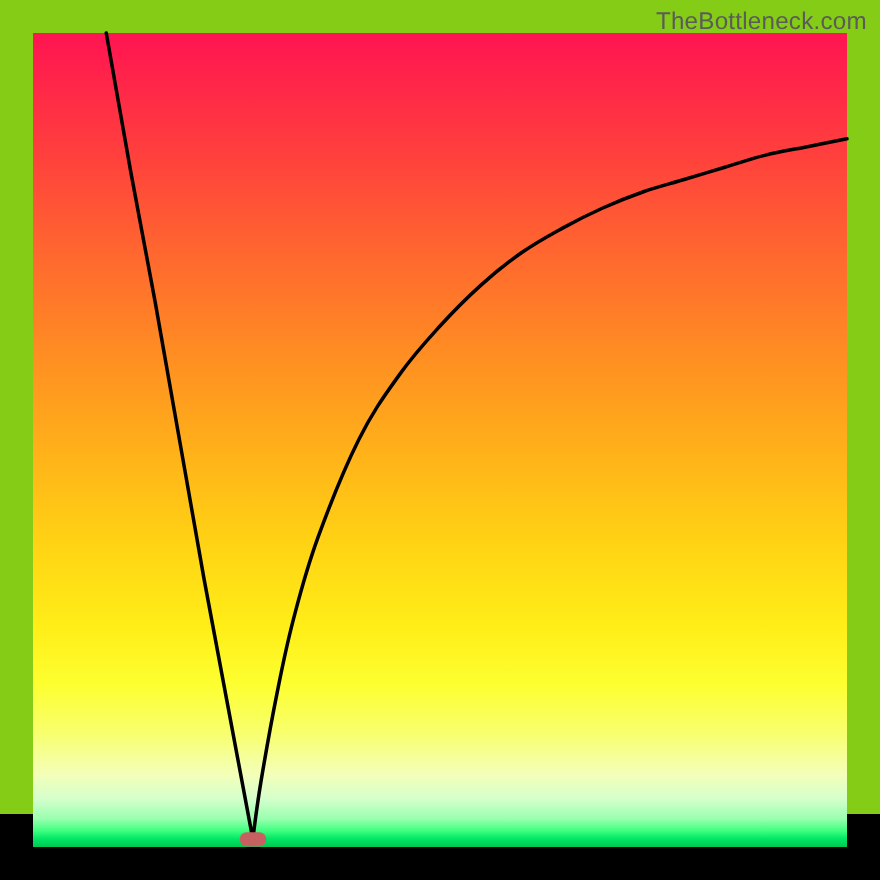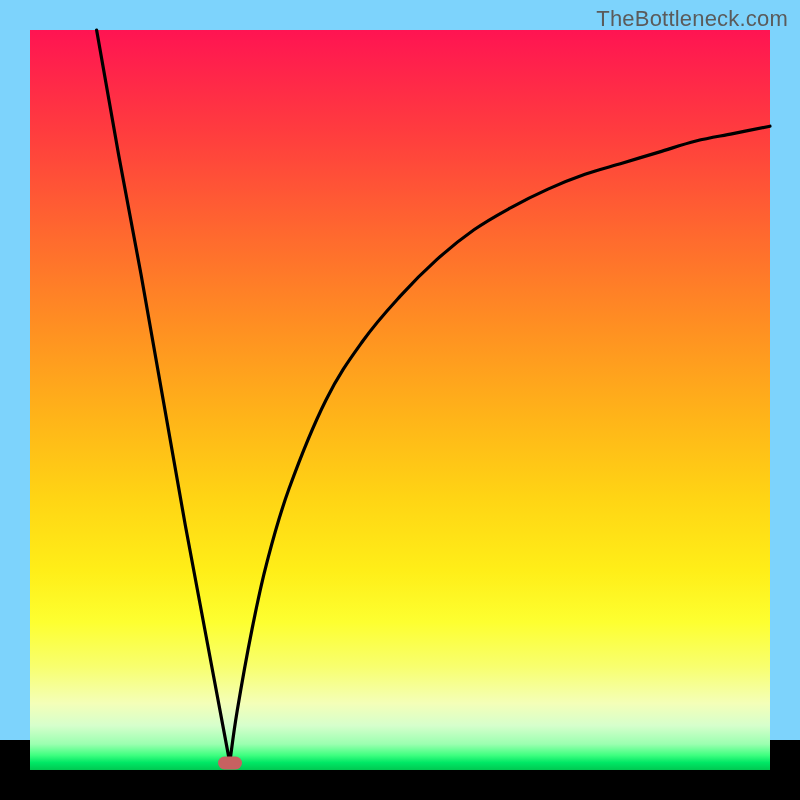--- a/index.html
+++ b/index.html
@@ -10,21 +10,21 @@
     overflow: hidden;
     background: #000;
     font-family: Arial, Helvetica, sans-serif;
   }
   .frame {
     position: absolute;
     left: 0;
     top: 0;
     width: 800px;
     height: 740px;
-    background: #7dd3fc;
+    background: #84cc16;
   }
   .plot {
     position: absolute;
     left: 30px;
     top: 30px;
     width: 740px;
     height: 740px;
     
     background: linear-gradient(
       to bottom,

